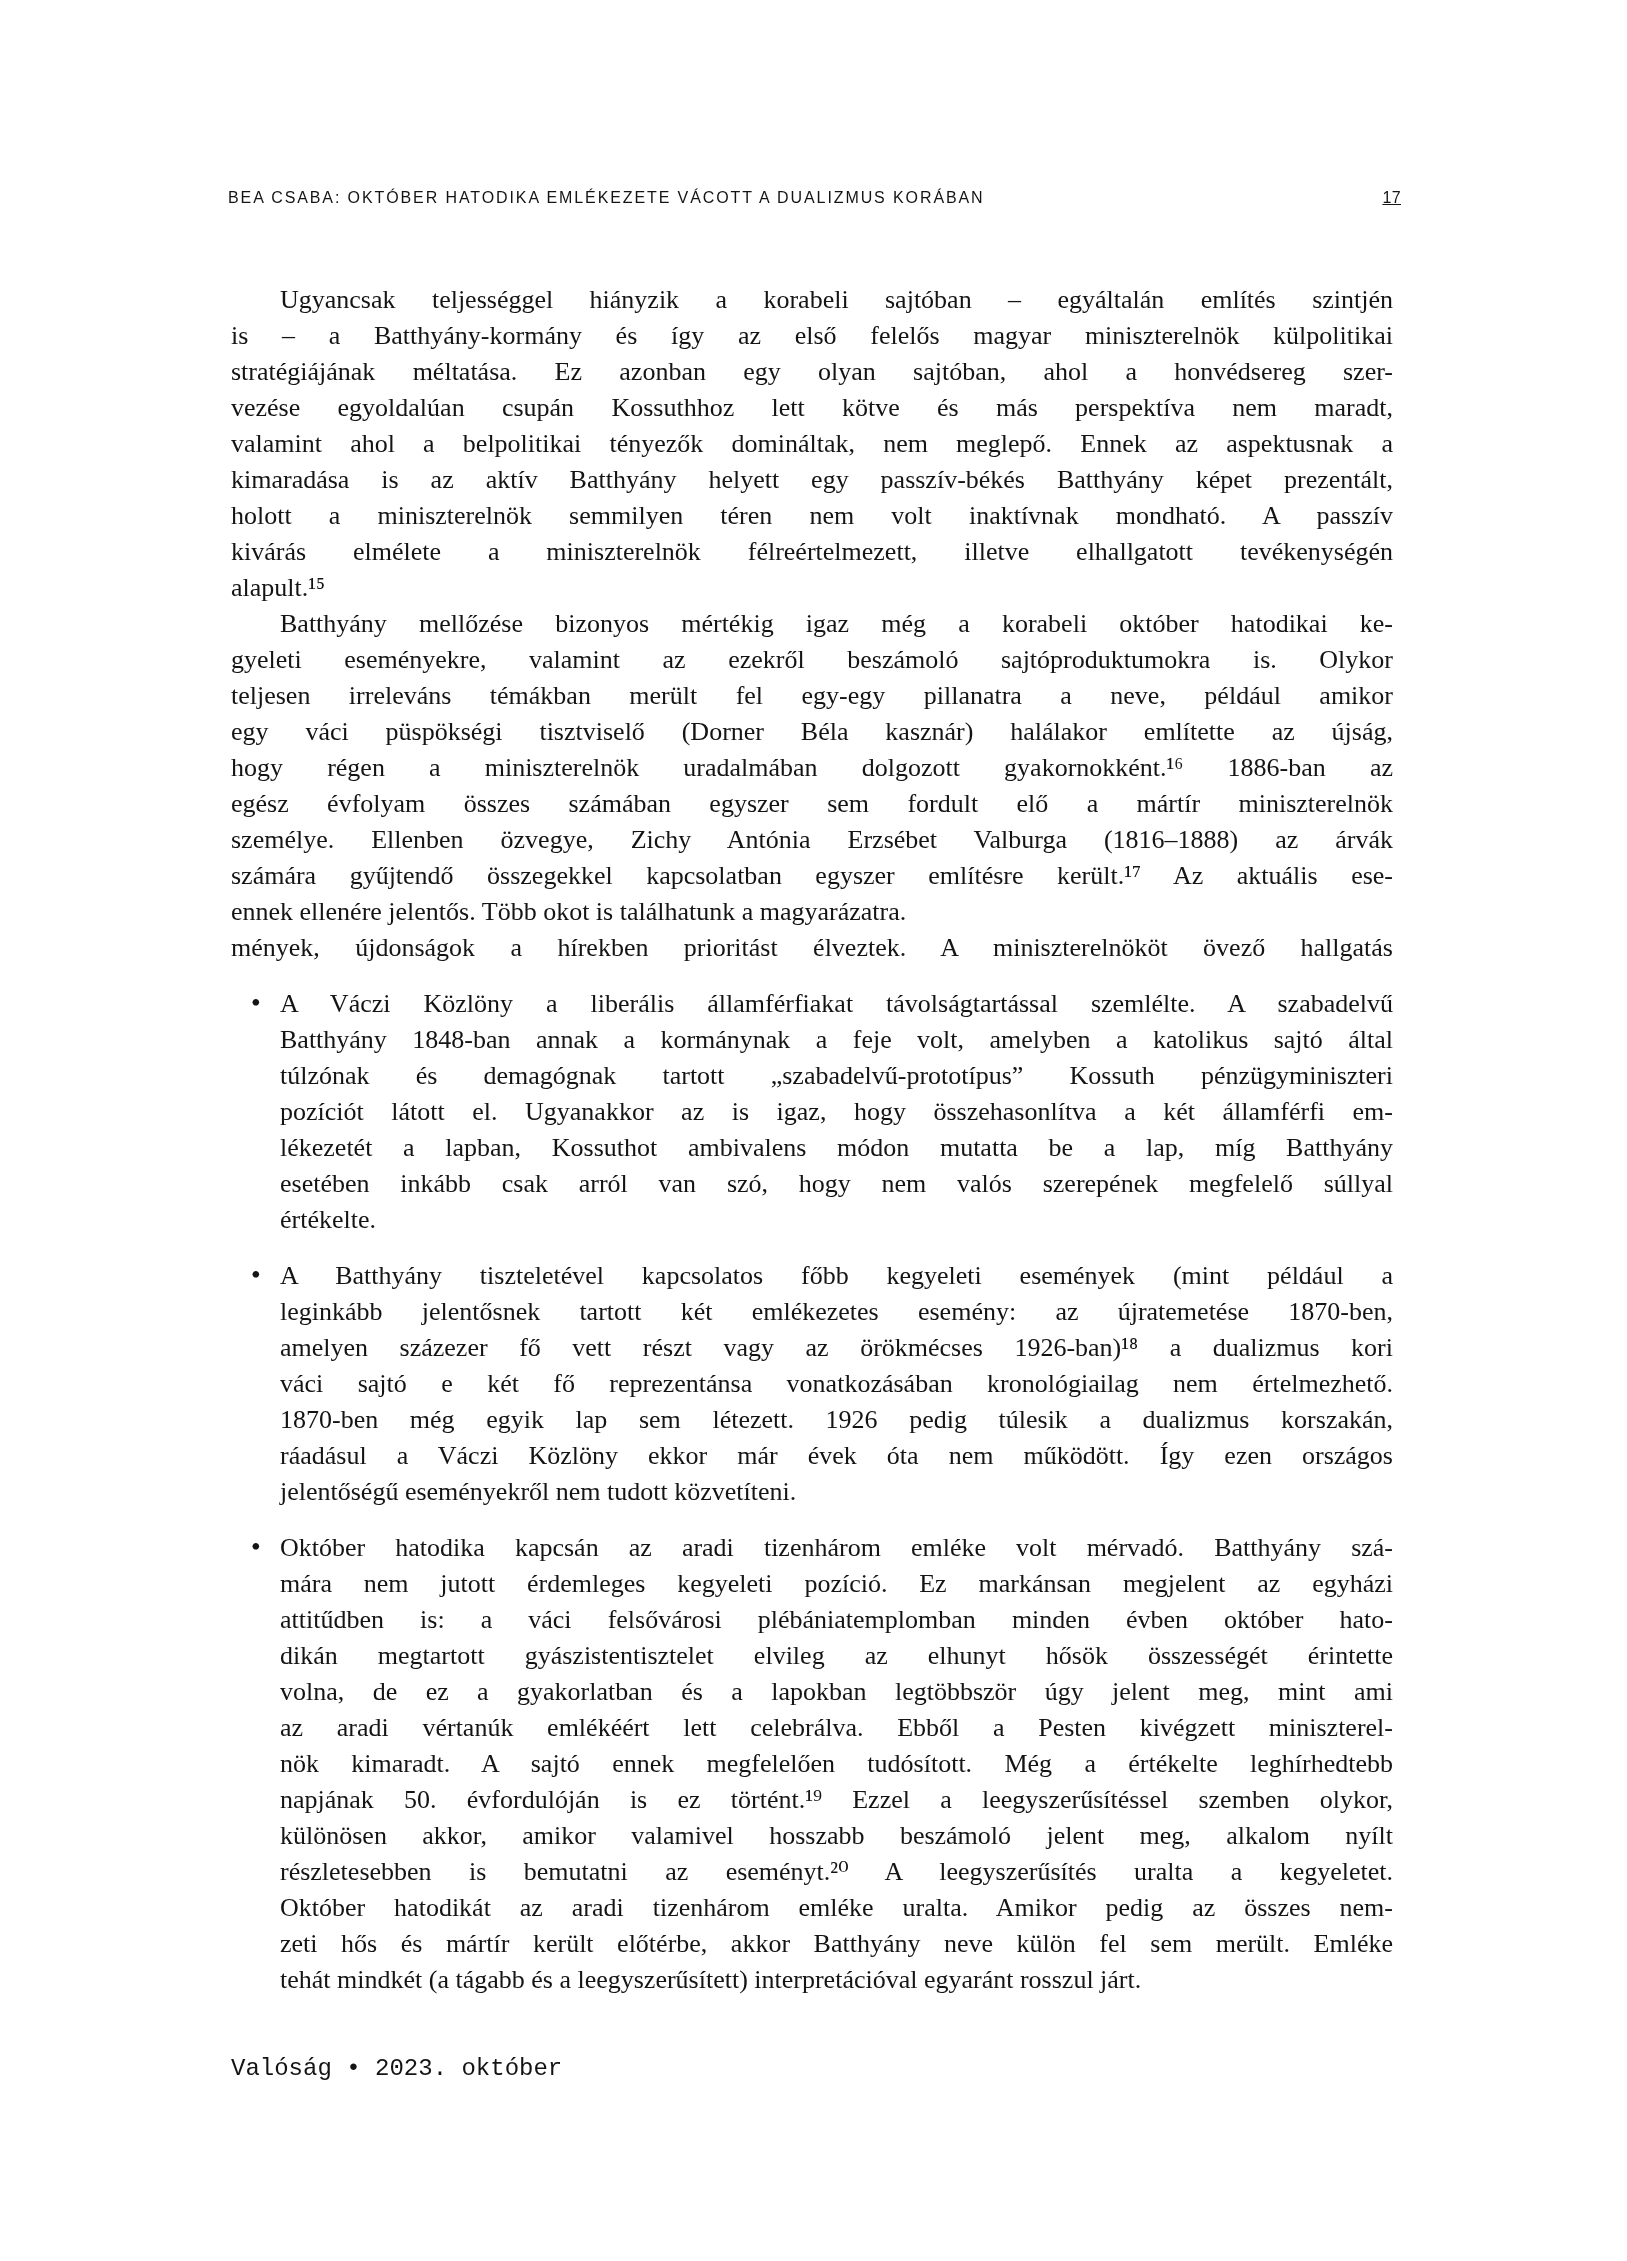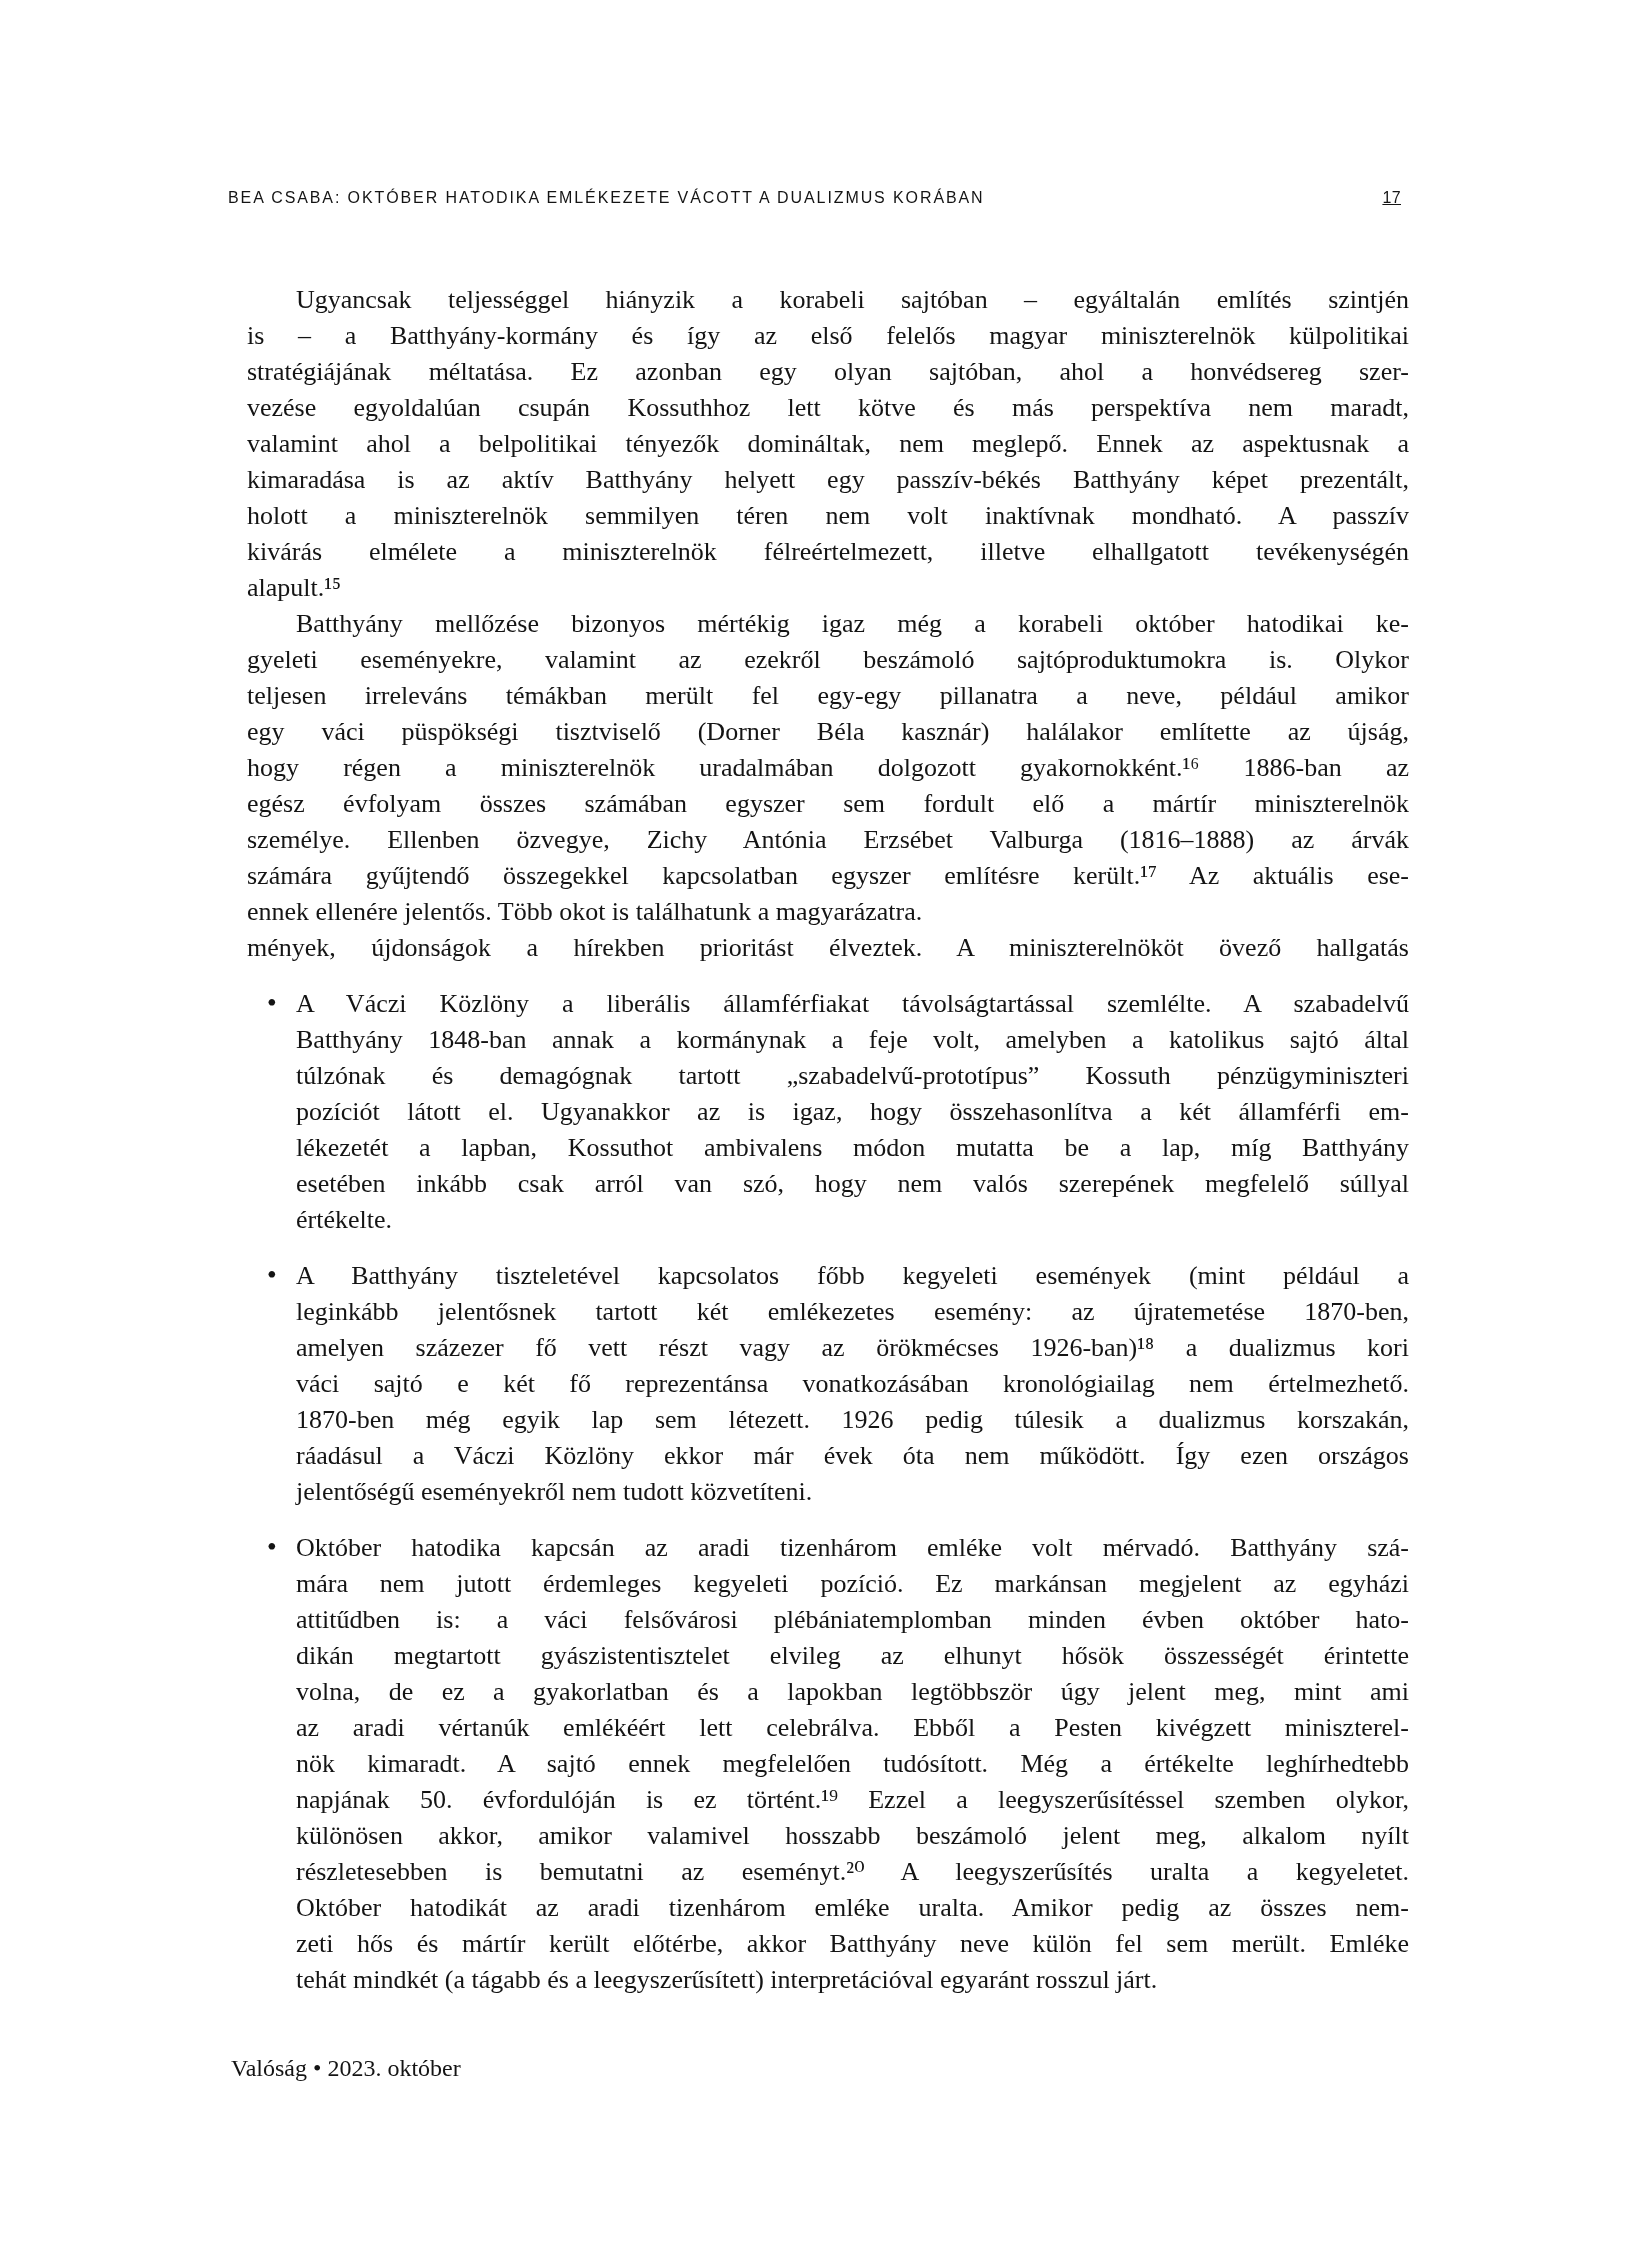--- a/index.html
+++ b/index.html
@@ -16,39 +16,39 @@
     position: absolute; left: 228px; right: 227px; top: 189px;
     display: flex; justify-content: space-between; align-items: baseline;
     font-family: "Liberation Sans", sans-serif;
     font-size: 16px; letter-spacing: 1.9px; color: #141414;
     white-space: nowrap;
   }
   .page-header .page-num { letter-spacing: 0.4px; text-decoration: underline; }
 
   .article {
     position: absolute; left: 231px; top: 282px; width: 1162px;
-    font-size: 26px; line-height: 36px; color: #141414; margin-left: 16px;
+    font-size: 26px; line-height: 36px; color: #141414;
   }
   .line {
     text-align: justify;
     text-align-last: justify;
     text-justify: inter-word;
   }
   .line.last { text-align-last: left; }
   .para-indent .line:first-child { text-indent: 49px; }
 
   .bullet-item { position: relative; padding-left: 49px; margin-top: 20px; }
   .bullet-item .marker {
     position: absolute; left: 20px; top: -1.5px;
     font-size: 27.6px;
   }
 
   .page-footer {
     position: absolute; left: 231px; top: 2055px;
-    font-family: Liberation Serif, serif;
+    font-family: Liberation Mono, monospace;
     font-size: 24px; color: #141414;
   }
 </style>
 </head>
 <body>
 
 <div class="page">
 
   <div class="page-header">
     <span>BEA CSABA: OKTÓBER HATODIKA EMLÉKEZETE VÁCOTT A DUALIZMUS KORÁBAN</span>

